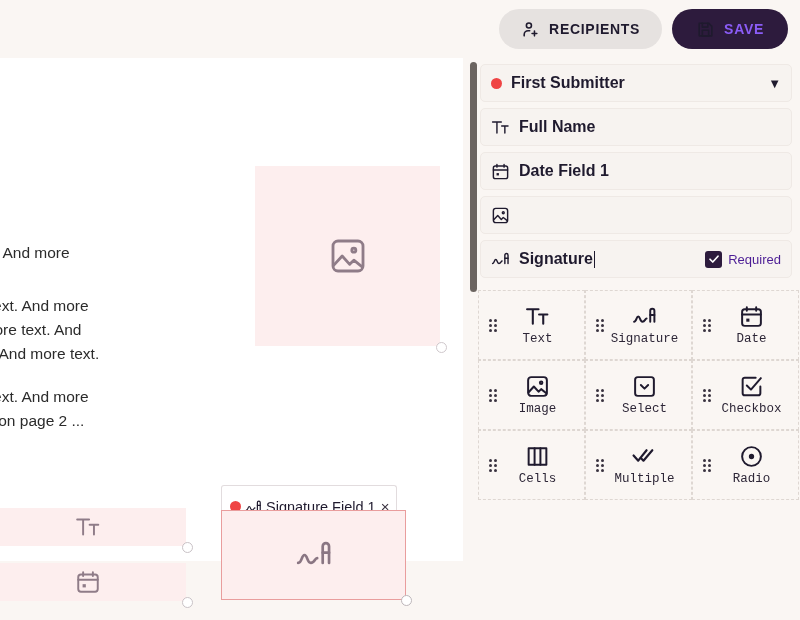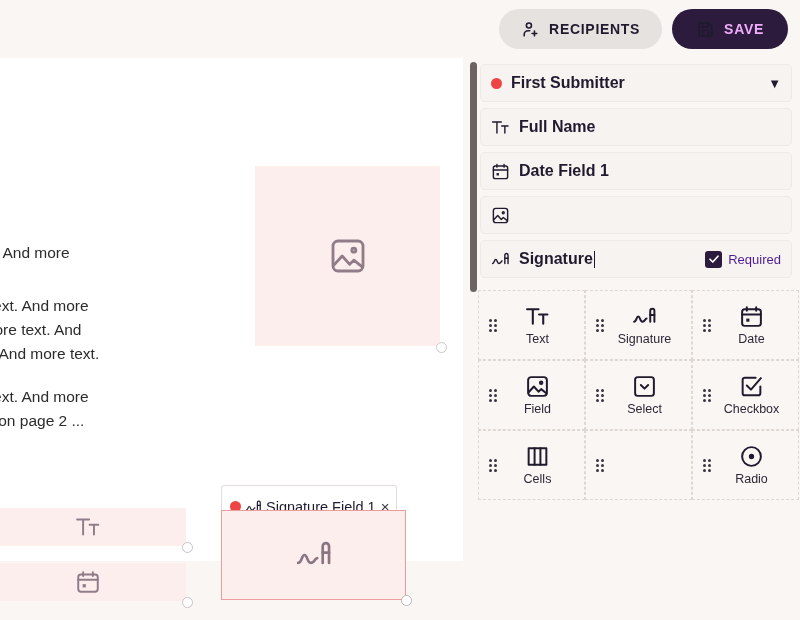--- a/index.html
+++ b/index.html
@@ -19,21 +19,21 @@
     padding-right: 12px; gap: 10px;
     z-index: 40;
   }
   .btn {
     display: flex; align-items: center; gap: 9px;
     height: 40px; border-radius: 23px; border: none;
     font-size: 14px; letter-spacing: .7px; font-weight: 700;
     cursor: pointer; padding: 0 22px; white-space: nowrap;
   }
   .btn-recipients { background: #e6e2e0; color: #1f1a2e; }
-  .btn-save { background: #2d1b3d; color: #f0abfc; padding: 0 24px; justify-content: flex-end; }
+  .btn-save { background: #2d1b3d; color: #8b5cf6; padding: 0 24px; justify-content: flex-end; }
 
   
   .doc-wrap {
     position: absolute; left: 0; top: 58px; width: 463px; height: 562px;
     background: #faf6f3; overflow: hidden;
   }
   .page {
     position: absolute; left: 0; top: 0; width: 463px; height: 503px;
     background: #ffffff;
   }
@@ -123,21 +123,21 @@
 
   
   .palette {
     position: absolute; left: 478px; top: 290px;
     width: 322px;
     display: grid; grid-template-columns: repeat(3, 107px);
   }
   .pcell {
     height: 70px; border: 1px dashed #ded7d2;
     display: flex; align-items: center; cursor: grab;
-    padding-left: 9px; 
+    padding-left: 9px;  font-family: Liberation Mono, monospace;
   }
   .pcell.empty { border: none; cursor: default; }
   .drag {
     width: 9px; height: 14px; flex: none;
     display: grid; grid-template-columns: 3px 3px; grid-template-rows: 3px 3px 3px;
     gap: 2px; align-content: center; justify-content: center;
   }
   .drag i { width: 3px; height: 3px; border-radius: 50%; background: #3a3340; display: block; }
   .pbody {
     flex: 1; display: flex; flex-direction: column;
@@ -356,21 +356,21 @@
           <i></i>
           <i></i>
           <i></i>
         </span>
       <span class="pbody">
         <svg class="picon" viewBox="0 0 24 24" fill="none" stroke="currentColor" stroke-width="1.9" stroke-linecap="round" stroke-linejoin="round">
           <rect x="3" y="3" width="18" height="18" rx="3"></rect>
           <circle cx="15.5" cy="8.5" r="1.2"></circle>
           <path d="M3.5 17.5l5-5.5 4.5 5 2.5-2.5 5 4"></path>
         </svg>
-        <span class="plabel">Field</span>
+        <span class="plabel">Image</span>
       </span>
     </div>
 
 
     <div class="pcell">
       <span class="drag">
           <i></i>
           <i></i>
           <i></i>
           <i></i>
@@ -424,20 +424,27 @@
 
     <div class="pcell">
       <span class="drag">
           <i></i>
           <i></i>
           <i></i>
           <i></i>
           <i></i>
           <i></i>
         </span>
+      <span class="pbody">
+        <svg class="picon" viewBox="0 0 24 24" fill="none" stroke="currentColor" stroke-width="2.1" stroke-linecap="round" stroke-linejoin="round">
+          <path d="M1.5 11l4.5 5 8-10"></path>
+            <path d="M8.5 13.5l2.5 2.5 8.5-10"></path>
+        </svg>
+        <span class="plabel">Multiple</span>
+      </span>
     </div>
 
     <div class="pcell">
       <span class="drag">
           <i></i>
           <i></i>
           <i></i>
           <i></i>
           <i></i>
           <i></i>

